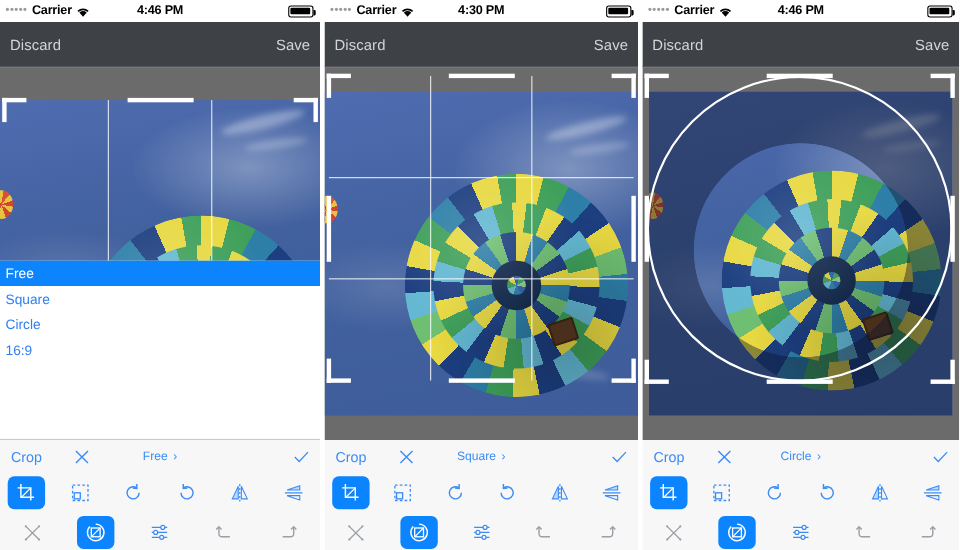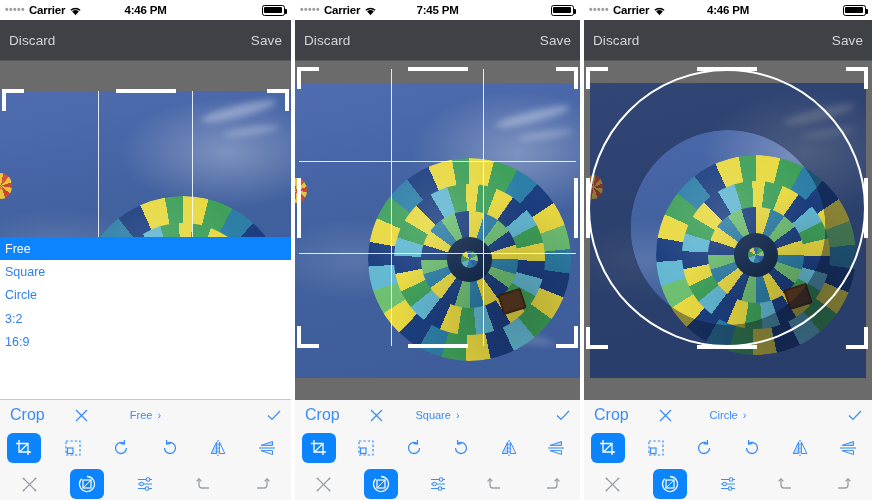--- a/index.html
+++ b/index.html
@@ -115,21 +115,21 @@
     background: #ffffff; z-index: 30;
     border-bottom: 1px solid #c8c8c8;
   }
   .dd-item { height: 23.3px; display: flex; align-items: center; padding-left: 5px;
              font-size: 12.5px; color: #2f7ff0; }
   .dd-item.sel { background: #0c84fd; color: #ffffff; }
 
   
   .bottombar { position: absolute; left:0; right:0; bottom: 0; height: 100px; background: #f7f7f7; }
   .bb-row1 { height: 30px; display: flex; align-items: center; position: relative; padding: 0 10px; }
-  .bb-label { font-size: 16px; color: #3b8cf5; }
+  .bb-label { font-size: 13px; color: #3b8cf5; }
   .bb-x { margin-left: 30px; }
   .bb-center { position: absolute; left:0; right:0; text-align:center; font-size: 11px; color: #3b8cf5;
                display:flex; align-items:center; justify-content:center; gap:5px; pointer-events:none;}
   .bb-chev { font-size: 11px; color:#3b8cf5; }
   .bb-check { margin-left: auto; }
 
   .bb-row { display: flex; align-items: center; justify-content: space-around; height: 36px; }
   .tool { width: 34px; height: 30px; display: flex; align-items: center; justify-content: center;
           border-radius: 6px; }
   .tool.active { background: #0c84fd; }
@@ -208,21 +208,20 @@
             <i style="right:0;bottom:0;width:4px;height:22px;"></i>
         </div>
         <div class="edgemark" style="left:50%;margin-left:-30px;top:-2px;width:60px;height:4px;"></div>
       </div>
     </div>
 
     <div class="dropdown" style="height:163px;bottom:100px;">
       <div class="dd-item sel">Free</div>
       <div class="dd-item">Square</div>
       <div class="dd-item">Circle</div>
-      <div class="dd-item">3:2</div>
       <div class="dd-item">16:9</div>
     </div>
 
     <div class="bottombar">
       <div class="bb-row1">
         <span class="bb-label">Crop</span>
         <span class="bb-x">
           <svg width="13" height="13" viewBox="0 0 13 13">
               <path d="M1 1 L12 12 M12 1 L1 12" class="s-blue" stroke-width="1.3" fill="none"></path>
             </svg>
@@ -329,21 +328,21 @@
         <span class="sb-dots">•••••</span>
         <span class="sb-carrier">Carrier</span>
         <span class="wifi">
           <svg width="13" height="10" viewBox="0 0 13 10">
               <path d="M6.5 9.3 L3.9 6.2 a4 4 0 0 1 5.2 0 Z" fill="#000"></path>
               <path d="M1.9 4.3 a7 7 0 0 1 9.2 0" stroke="#000" stroke-width="1.5" fill="none"></path>
               <path d="M3.6 6.0 a4.6 4.6 0 0 1 5.8 0" stroke="#000" stroke-width="1.4" fill="none"></path>
             </svg>
         </span>
       </div>
-      <div class="sb-time">7:45 PM</div>
+      <div class="sb-time">4:30 PM</div>
       <div class="sb-right">
         <span class="batt">
             <i></i>
           </span>
       </div>
     </div>
 
     <div class="navbar">
       <span class="navbtn">Discard</span>
       <span class="navbtn">Save</span>

